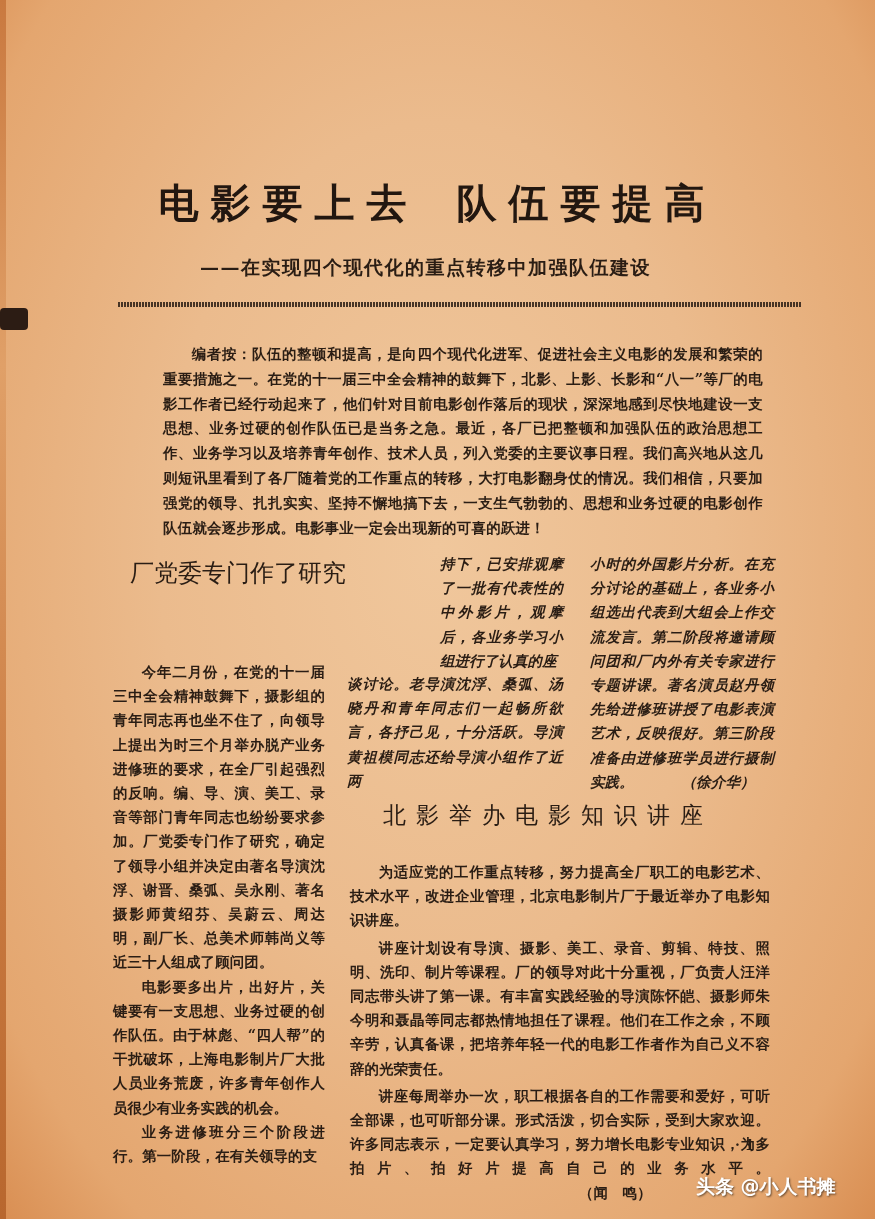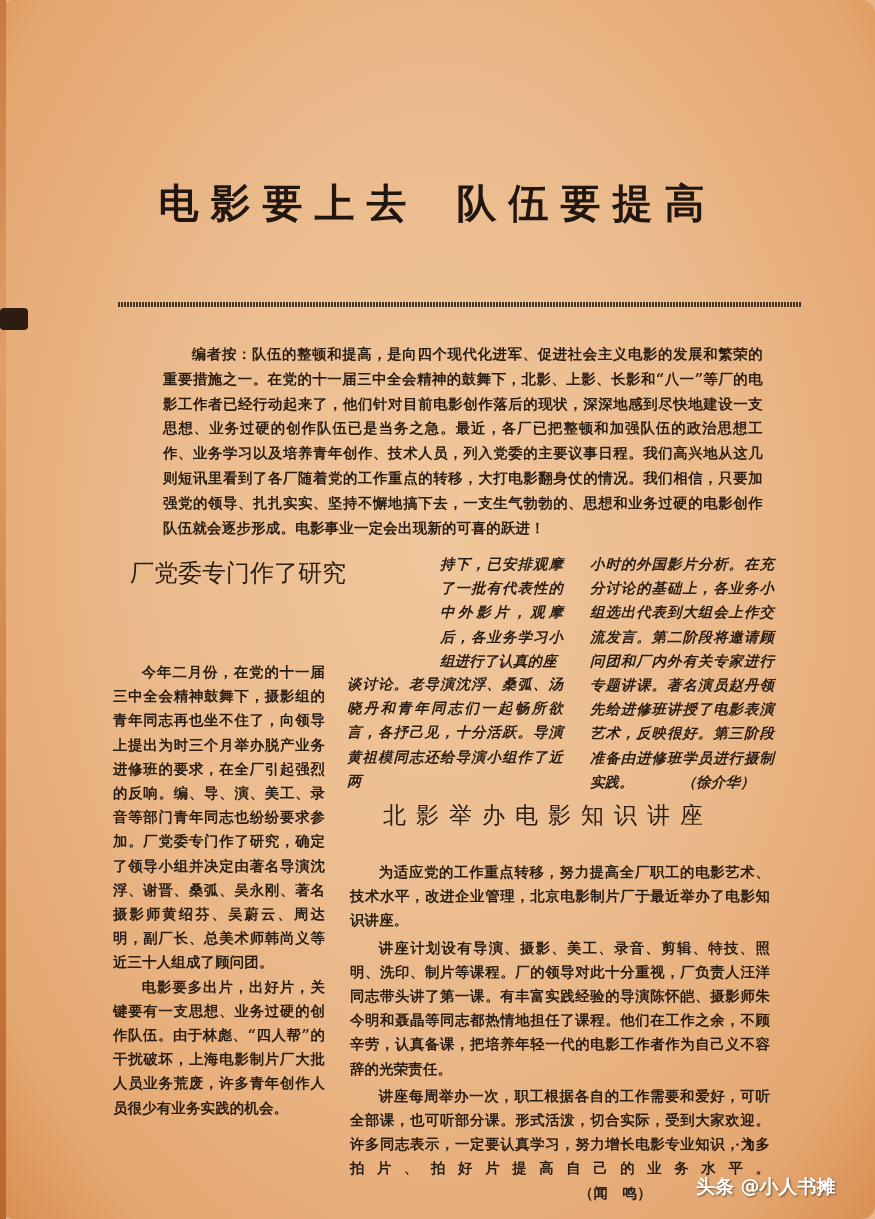--- a/index.html
+++ b/index.html
@@ -6,21 +6,20 @@
   body {
     width: 875px; height: 1219px; overflow: hidden;
     background: #e9b585;
     font-family: "DejaVu Serif", "Liberation Serif", serif;
     color: #2a1d14;
   }
   .page {
     position: relative; width: 875px; height: 1219px;
     background:
       radial-gradient(ellipse at 50% 45%, #f0c79c 0%, #ebbb8d 45%, #e4a66f 85%, #d98e52 100%);
-    border-radius: 14px;
   }
   .edge-mark {
     position: absolute; left: 0; top: 308px; width: 28px; height: 22px;
     background: #2c1c14; border-radius: 4px;
   }
   .edge-line {
     position: absolute; left: 0; top: 0; width: 6px; height: 1219px;
     background: linear-gradient(#c9793f, #e0a068 30%, #c97a40 70%, #b8672e);
   }
   .title {
@@ -76,31 +75,33 @@
   }
 </style>
 </head>
 <body>
 
 <div class="page">
   <div class="edge-line"></div>
   <div class="edge-mark"></div>
 
   <h1 class="title"><span>电影要上去</span><span class="gap"></span><span>队伍要提高</span></h1>
+  <div class="subtitle">——在实现四个现代化的重点转移中加强队伍建设</div>
   <div class="rule"></div>
 
   <div class="editor-note">编者按：队伍的整顿和提高，是向四个现代化进军、促进社会主义电影的发展和繁荣的重要措施之一。在党的十一届三中全会精神的鼓舞下，北影、上影、长影和“八一”等厂的电影工作者已经行动起来了，他们针对目前电影创作落后的现状，深深地感到尽快地建设一支思想、业务过硬的创作队伍已是当务之急。最近，各厂已把整顿和加强队伍的政治思想工作、业务学习以及培养青年创作、技术人员，列入党委的主要议事日程。我们高兴地从这几则短讯里看到了各厂随着党的工作重点的转移，大打电影翻身仗的情况。我们相信，只要加强党的领导、扎扎实实、坚持不懈地搞下去，一支生气勃勃的、思想和业务过硬的电影创作队伍就会逐步形成。电影事业一定会出现新的可喜的跃进！</div>
 
   <div class="a1-head">
     <div>厂党委专门作了研究</div>
   </div>
 
   <div class="col col1">
     <p>今年二月份，在党的十一届三中全会精神鼓舞下，摄影组的青年同志再也坐不住了，向领导上提出为时三个月举办脱产业务进修班的要求，在全厂引起强烈的反响。编、导、演、美工、录音等部门青年同志也纷纷要求参加。厂党委专门作了研究，确定了领导小组并决定由著名导演沈浮、谢晋、桑弧、吴永刚、著名摄影师黄绍芬、吴蔚云、周达明，副厂长、总美术师韩尚义等近三十人组成了顾问团。</p>
     <p>电影要多出片，出好片，关键要有一支思想、业务过硬的创作队伍。由于林彪、“四人帮”的干扰破坏，上海电影制片厂大批人员业务荒废，许多青年创作人员很少有业务实践的机会。</p>
+    <p>业务进修班分三个阶段进行。第一阶段，在有关领导的支</p>
   </div>
 
   <div class="col col2a">
     <p class="noindent">持下，已安排观摩了一批有代表性的中外影片，观摩后，各业务学习小组进行了认真的座</p>
   </div>
   <div class="col col3">
     <p class="noindent"><span>小时的外国影片分析。在充分讨论的基础上，各业务小组选出代表到大组会上作交流发言。第二阶段将邀请顾问团和厂内外有关专家进行专题讲课。著名演员赵丹领先给进修班讲授了电影表演艺术，反映很好。第三阶段准备由进修班学员进行摄制实践。</span><span class="sign">（徐介华）</span></p>
   </div>
 
   <div class="col col2b">

